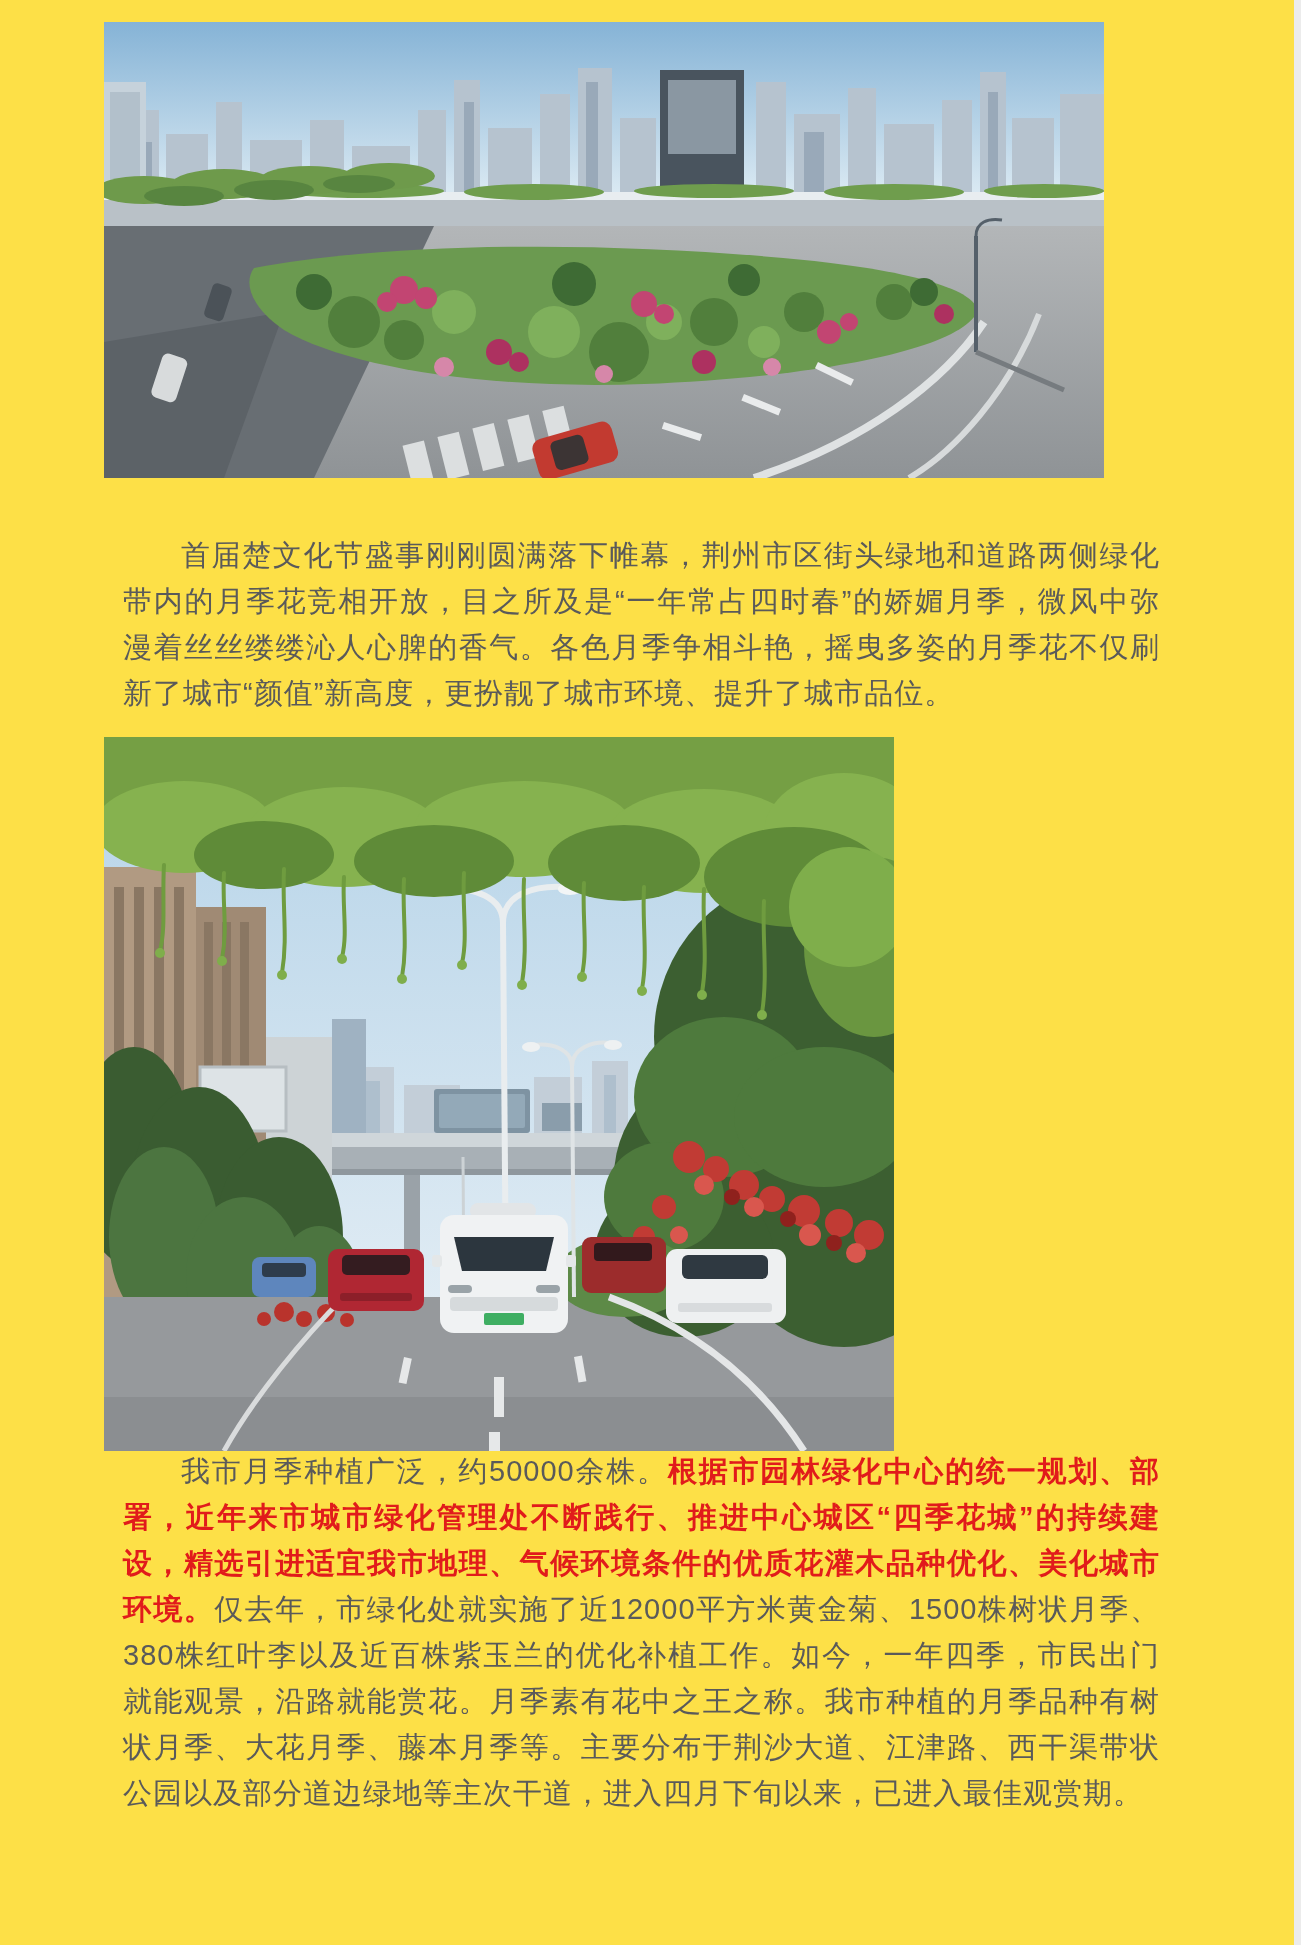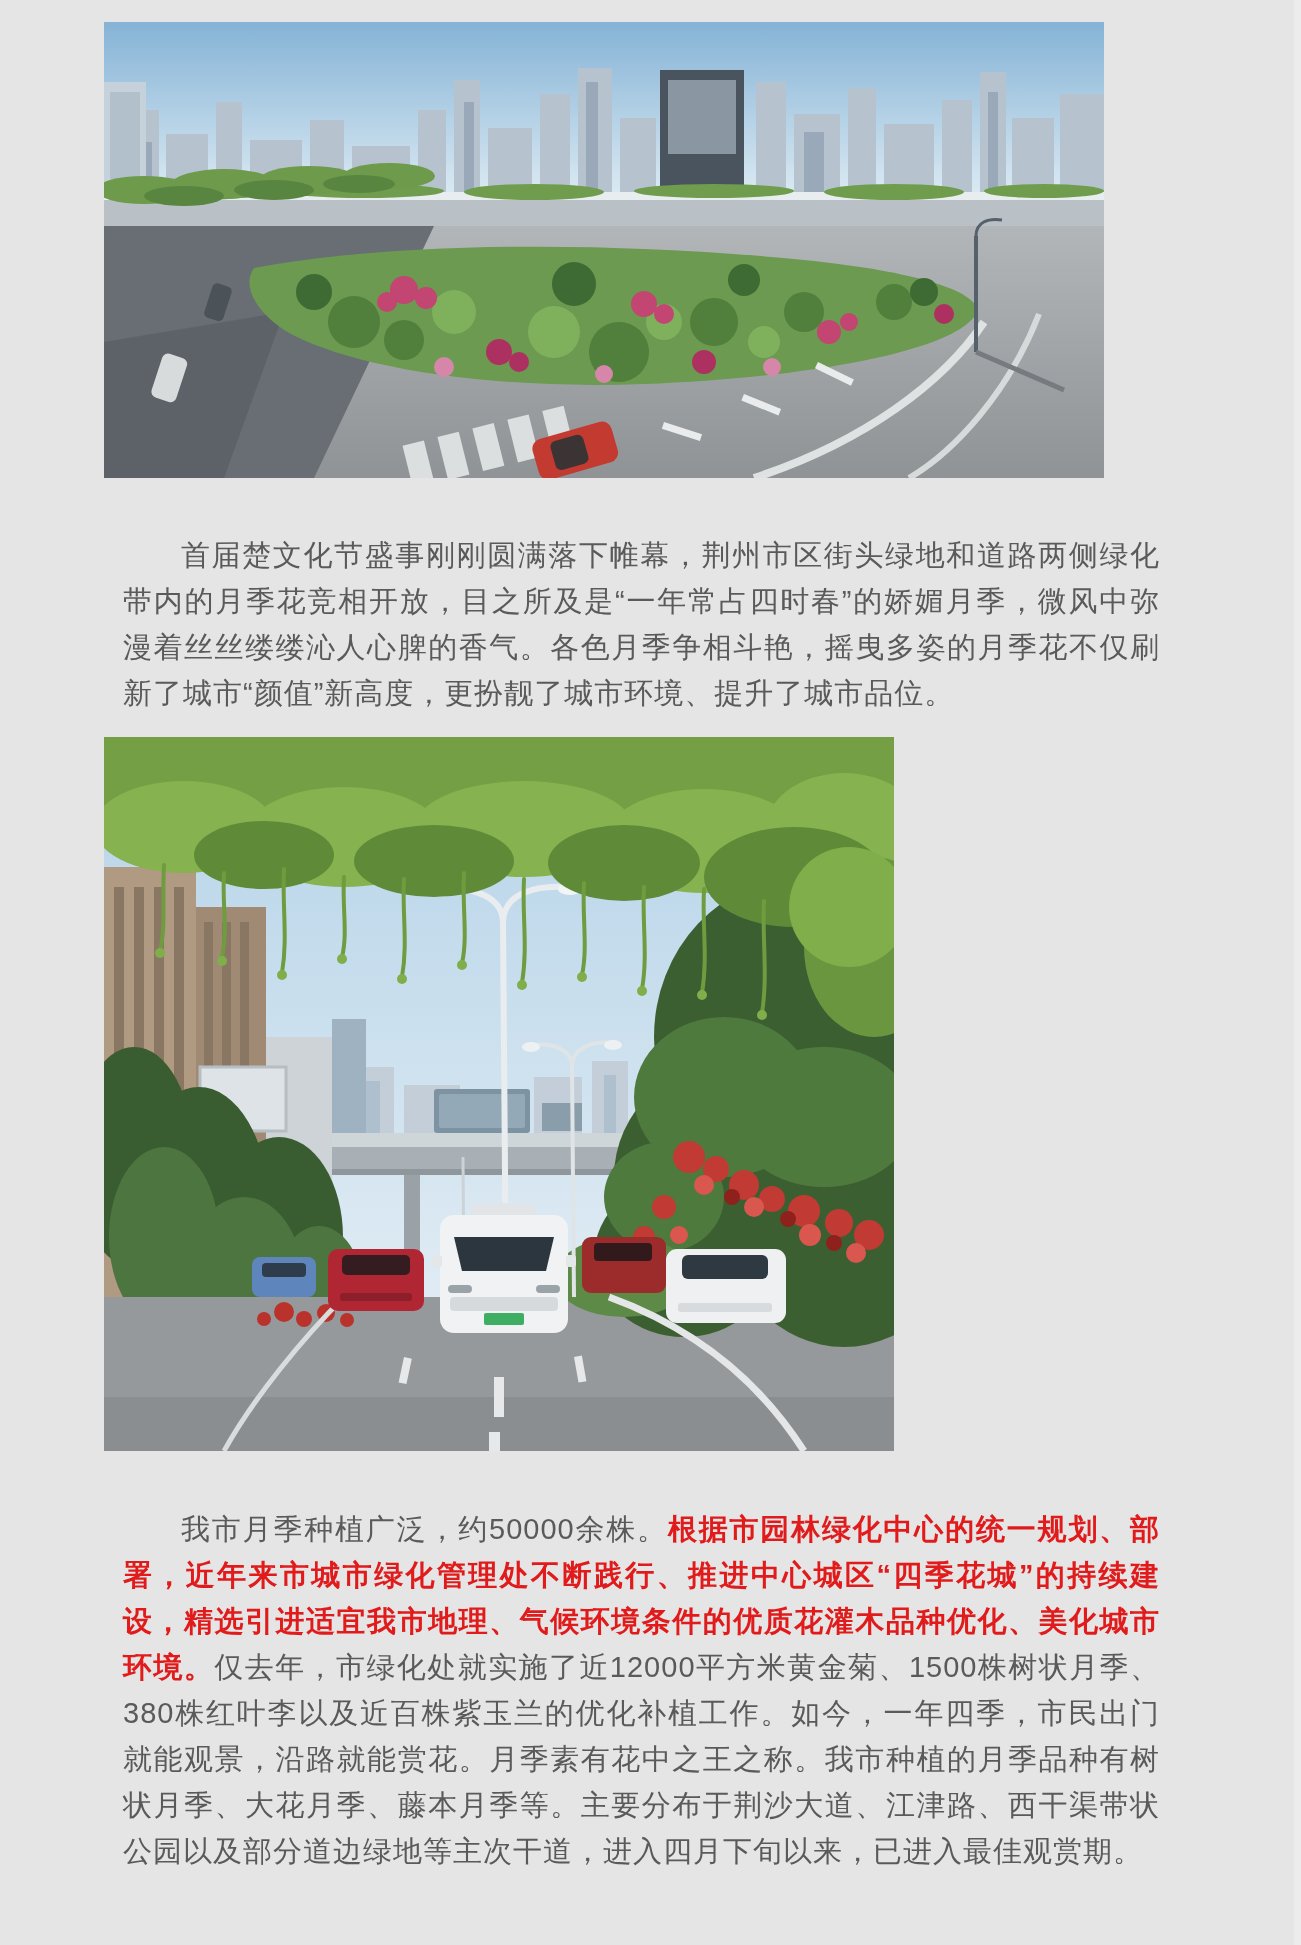--- a/index.html
+++ b/index.html
@@ -1,24 +1,24 @@
 <!DOCTYPE html>
 <html><head>
 <meta charset="utf-8">
 <style>
   html,body{margin:0;padding:0;background:#ffffff;}
   body{width:1301px;height:1945px;position:relative;font-family:"Liberation Sans","DejaVu Sans",sans-serif;}
-  .page{position:absolute;inset:0;background:#e5e5e5;overflow:hidden;}
+  .page{position:absolute;inset:0;background:#fde047;overflow:hidden;}
   .photo{position:absolute;overflow:hidden;background:#cfd8de;}
   #photo1{left:104px;top:22px;width:1000px;height:456px;}
   #photo2{left:104px;top:737px;width:790px;height:714px;}
   .para{position:absolute;left:123px;width:1037px;font-size:29px;line-height:46px;color:#5a5a5a;
         text-align:justify;text-indent:2em;letter-spacing:1px;}
   #para1{top:503px;}
-  #para2{top:1478px;margin-top:28px;}
+  #para2{top:1420px;margin-top:28px;}
   .hl{color:#e11b1b;font-weight:bold;}
   .scroll-strip{position:absolute;right:0;top:0;width:7px;height:1945px;background:#ececec;}
 </style>
 </head>
 <body>
 
 <div class="page">
 
   <div class="photo" id="photo1">
     <svg viewBox="0 0 1000 456" width="1000" height="456">

